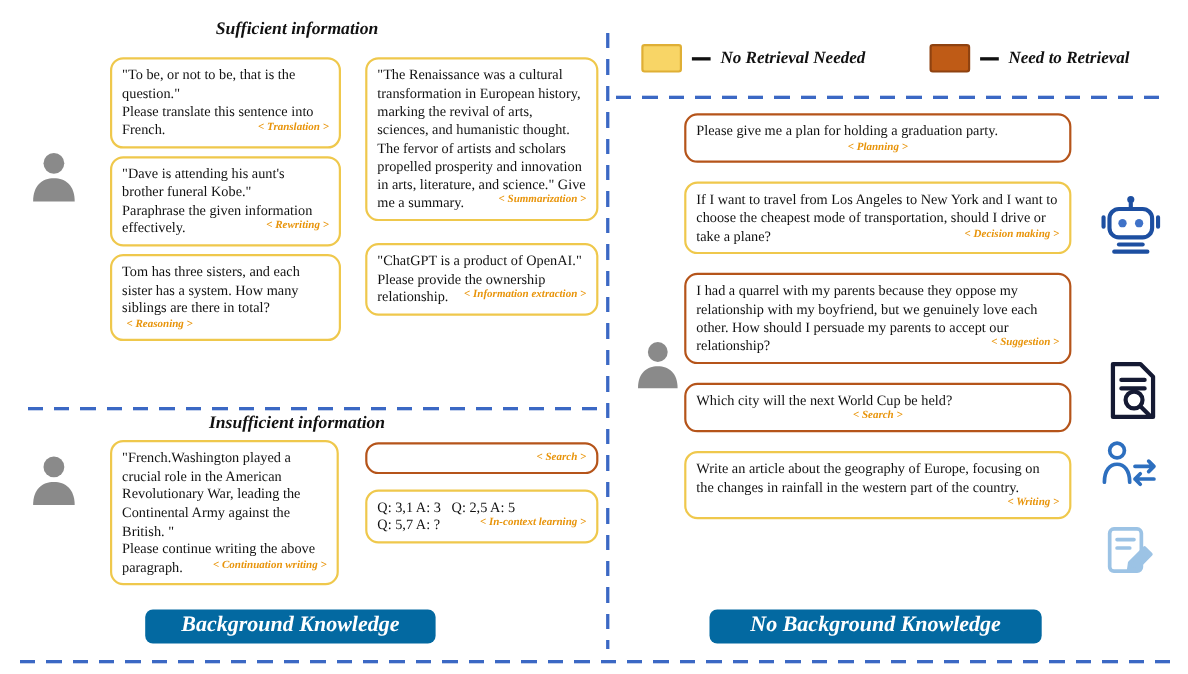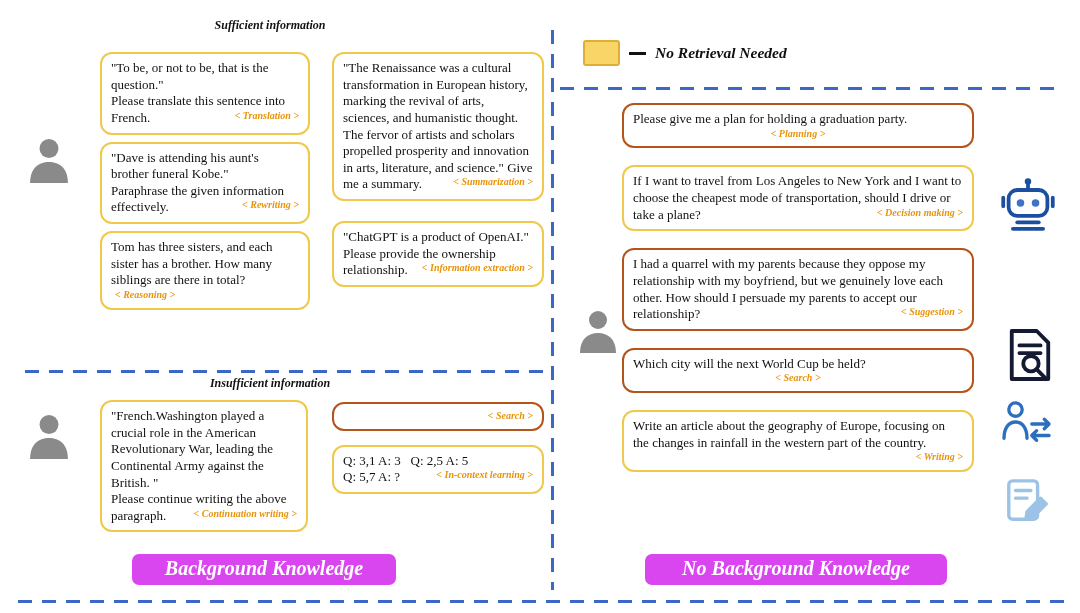--- a/index.html
+++ b/index.html
@@ -5,21 +5,21 @@
   * { margin:0; padding:0; box-sizing:border-box; }
   html,body { background:#ffffff; }
   body { font-family:"Liberation Serif", serif; }
   .canvas { position:relative; width:1080px; height:613px; background:#ffffff; overflow:hidden; }
 
   .dashed-v { position:absolute; width:3px;
     background:repeating-linear-gradient(180deg,#3B68C4 0 14px,transparent 14px 24px); }
   .dashed-h { position:absolute; height:3px;
     background:repeating-linear-gradient(90deg,#3B68C4 0 14px,transparent 14px 24px); }
 
-  .sec-title { position:absolute; font-style:italic; font-weight:700; font-size:12px;
+  .sec-title { position:absolute; font-style:italic; font-weight:700; font-size:16px;
     color:#111; text-align:center; }
 
   .col { position:absolute; display:flex; flex-direction:column; }
 
   .card { background:#fff; border-radius:12px; padding:6px 9px; font-size:13px;
     line-height:1.28; color:#111; display:flow-root; }
   .card.yellow { border:2px solid #EFC84C; }
   .card.orange { border:2.5px solid #B5541A; }
   .txt { white-space:pre-line; }
   .tag { float:right; font-style:italic; font-weight:700; color:#E8940A;
@@ -28,21 +28,21 @@
   .tag.left { float:none; display:block; text-align:left; margin:0 0 0 4px; }
 
   .legend { position:absolute; left:568px; top:40px; display:flex; align-items:center; gap:58px;padding-left:15px; }
   .legend-item { display:flex; align-items:center; gap:9px; }
   .swatch { width:37px; height:26px; border-radius:3px; display:inline-block; }
   .swatch.yellow { background:#F8D566; border:2px solid #DFAF35; }
   .swatch.orange { background:#BF5B16; border:2px solid #8F4210; }
   .legend-dash { width:17px; height:3px; background:#111; display:inline-block; }
   .legend-label { font-style:italic; font-weight:700; font-size:15.5px; color:#111; }
 
-  .footer-label { position:absolute; background:#d946ef; color:#ffffff; font-style:italic;
+  .footer-label { position:absolute; background:#0369a1; color:#ffffff; font-style:italic;
     font-weight:700; font-size:20px; text-align:center; padding:3px 0 5px 0; border-radius:7px; }
 
   .icon { position:absolute; }
   .icon svg { width:100%; height:100%; display:block; }
 </style>
 </head>
 <body>
 
 <div class="canvas">
 
@@ -78,21 +78,21 @@
       <span class="txt">"To be, or not to be, that is the question."
 Please translate this sentence into French.</span>
       <span class="tag">&lt; Translation &gt;</span>
     </div>
     <div class="card yellow">
       <span class="txt">"Dave is attending his aunt's brother funeral Kobe."
 Paraphrase the given information effectively.</span>
       <span class="tag">&lt; Rewriting &gt;</span>
     </div>
     <div class="card yellow">
-      <span class="txt">Tom has three sisters, and each sister has a brother. How many siblings are there in total?</span>
+      <span class="txt">Tom has three sisters, and each sister has a system. How many siblings are there in total?</span>
       <span class="tag left">&lt; Reasoning &gt;</span>
     </div>
   </div>
 
   <div class="col" style="left:332px;top:52px;width:212px;gap:20px;">
     <div class="card yellow">
       <span class="txt">"The Renaissance was a cultural transformation in European history, marking the revival of arts, sciences, and humanistic thought. The fervor of artists and scholars propelled prosperity and innovation in arts, literature, and science." Give me a summary.</span>
       <span class="tag">&lt; Summarization &gt;</span>
     </div>
     <div class="card yellow">
@@ -119,20 +119,25 @@
 Q: 5,7 A: ?</span>
       <span class="tag">&lt; In-context learning &gt;</span>
     </div>
   </div>
 
   <div class="legend">
     <div class="legend-item">
       <span class="swatch yellow"></span>
       <span class="legend-dash"></span>
       <span class="legend-label">No Retrieval Needed</span>
+    </div>
+    <div class="legend-item">
+      <span class="swatch orange"></span>
+      <span class="legend-dash"></span>
+      <span class="legend-label">Need to Retrieval</span>
     </div>
   </div>
 
   <div class="col" style="left:622px;top:103px;width:352px;gap:17px;">
     <div class="card orange">
       <span class="txt">Please give me a plan for holding a graduation party.</span>
       <span class="tag center">&lt; Planning &gt;</span>
     </div>
     <div class="card yellow">
       <span class="txt">If I want to travel from Los Angeles to New York and I want to choose the cheapest mode of transportation, should I drive or take a plane?</span>

